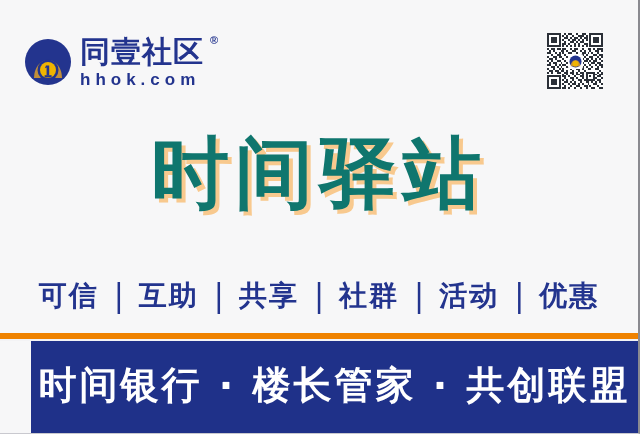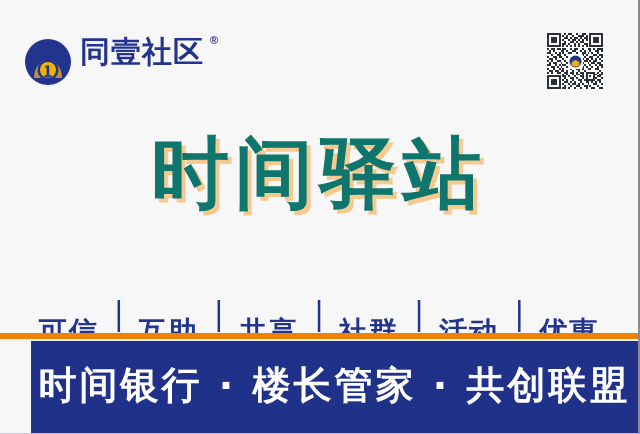--- a/index.html
+++ b/index.html
@@ -119,21 +119,21 @@
     display: flex;
     align-items: center;
     justify-content: center;
     font-family: "DejaVu Sans", "Liberation Sans", sans-serif;
     font-size: 28px;
     line-height: 36px;
     font-weight: bold;
     color: #23348e;
     white-space: nowrap;
   }
-  .kw-item { letter-spacing: 2px; padding: 0 2px; margin-top: 36px; }
+  .kw-item { letter-spacing: 2px; padding: 0 2px; }
   .kw-sep {
     color: #23348e;
     font-weight: normal;
     padding: 0 13px;
     font-size: 30px;
     line-height: 30px;
     transform: scaleY(1.05);
   }
 
   
@@ -190,20 +190,21 @@
         <circle cx="24" cy="32" r="10.5" fill="#23348e"></circle>
         <circle cx="24" cy="32" r="8" fill="#f0b400"></circle>
         <path d="M22 27.5 L25.2 27.5 L25.2 37.5 L22.6 37.5 L22.6 29.6 L20.9 30.3 Z" fill="#23348e"></path>
         <rect x="20.6" y="37.2" width="7" height="2.2" fill="#23348e"></rect>
       </svg>
     </div>
 
     <div class="brand-text">
       <div class="brand-cn">同壹社区</div>
       <span class="brand-reg">®</span>
+      <div class="brand-domain">hhok.com</div>
     </div>
   </div>
 
   <div class="qr-wrap">
     <svg viewBox="0 0 29 29" width="56" height="56" shape-rendering="crispEdges" aria-hidden="true">
       <rect width="29" height="29" fill="#ffffff"></rect>
       <g fill="#2b3038">
 
         <path d="M0 0h7v7H0z"></path>
           <path d="M1 1h5v5H1z" fill="#ffffff"></path>

